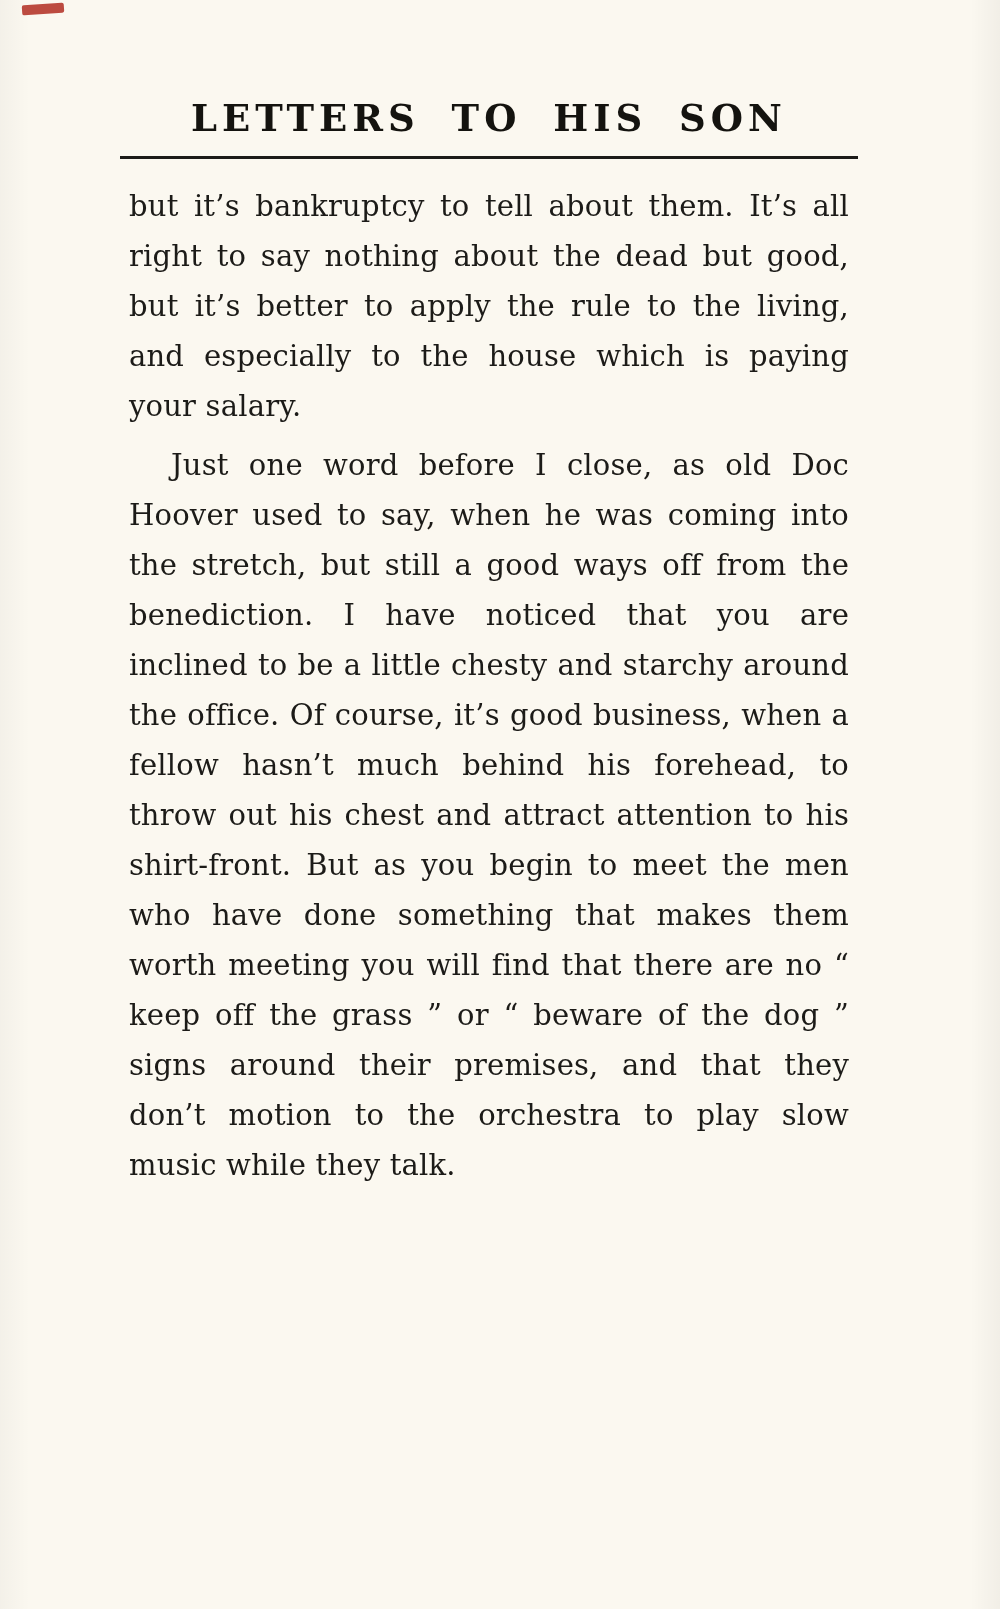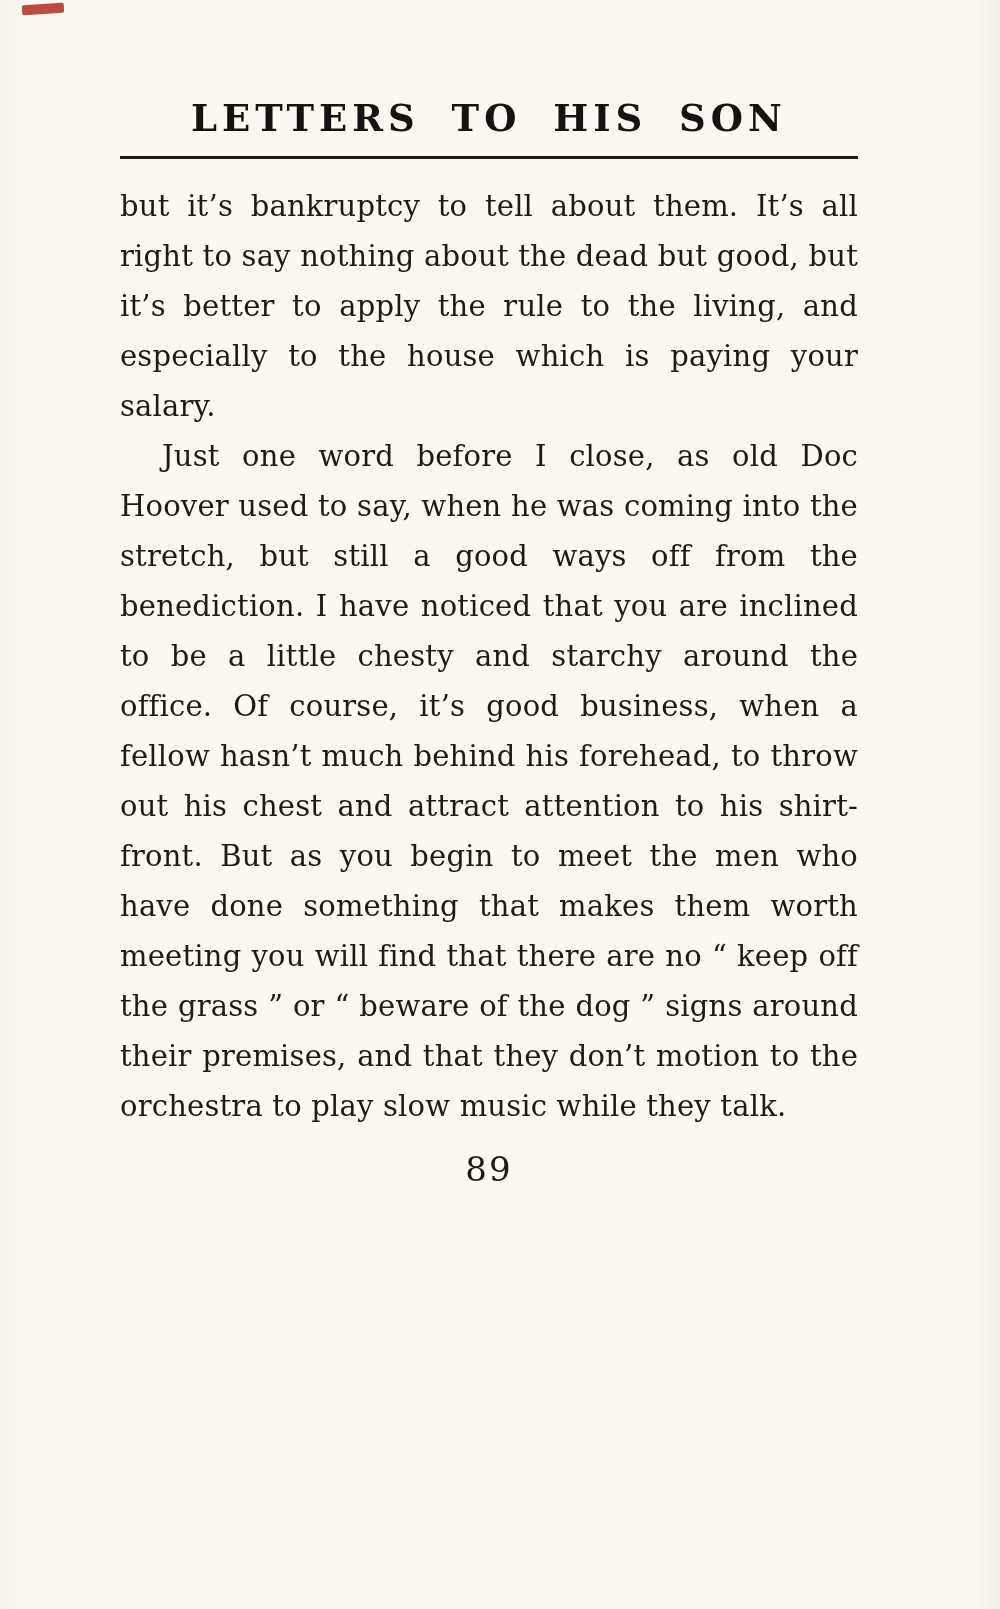--- a/index.html
+++ b/index.html
@@ -50,21 +50,21 @@
     background: #1c1b18;
   }
   main {
     margin-top: 22px;
     font-size: 29px;
     line-height: 50px;
     text-align: justify;
     letter-spacing: 0.2px;
   }
   main p {
-    margin: 0;
+    margin: 9px;
   }
   main p.indent {
     text-indent: 42px;
   }
   .page-number {
     text-align: center;
     font-size: 34px;
     margin-top: 18px;
     letter-spacing: 2px;
   }
@@ -78,14 +78,13 @@
   <header>
     <h1>LETTERS TO HIS SON</h1>
     <div class="rule"></div>
   </header>
 
   <main id="body-text">
       <p class="no-indent">but it’s bankruptcy to tell about them.  It’s all right to say nothing about the dead but good, but it’s better to apply the rule to the living, and especially to the house which is paying your salary.</p>
       <p class="indent">Just one word before I close, as old Doc Hoover used to say, when he was coming into the stretch, but still a good ways off from the benediction.  I have noticed that you are inclined to be a little chesty and starchy around the office.  Of course, it’s good business, when a fellow hasn’t much behind his forehead, to throw out his chest and attract attention to his shirt-front.  But as you begin to meet the men who have done something that makes them worth meeting you will find that there are no “ keep off the grass ” or “ beware of the dog ” signs around their premises, and that they don’t motion to the orchestra to play slow music while they talk.</p>
     </main>
 
-  <div class="page-number">89</div>
 </div>
 
 </body></html>

